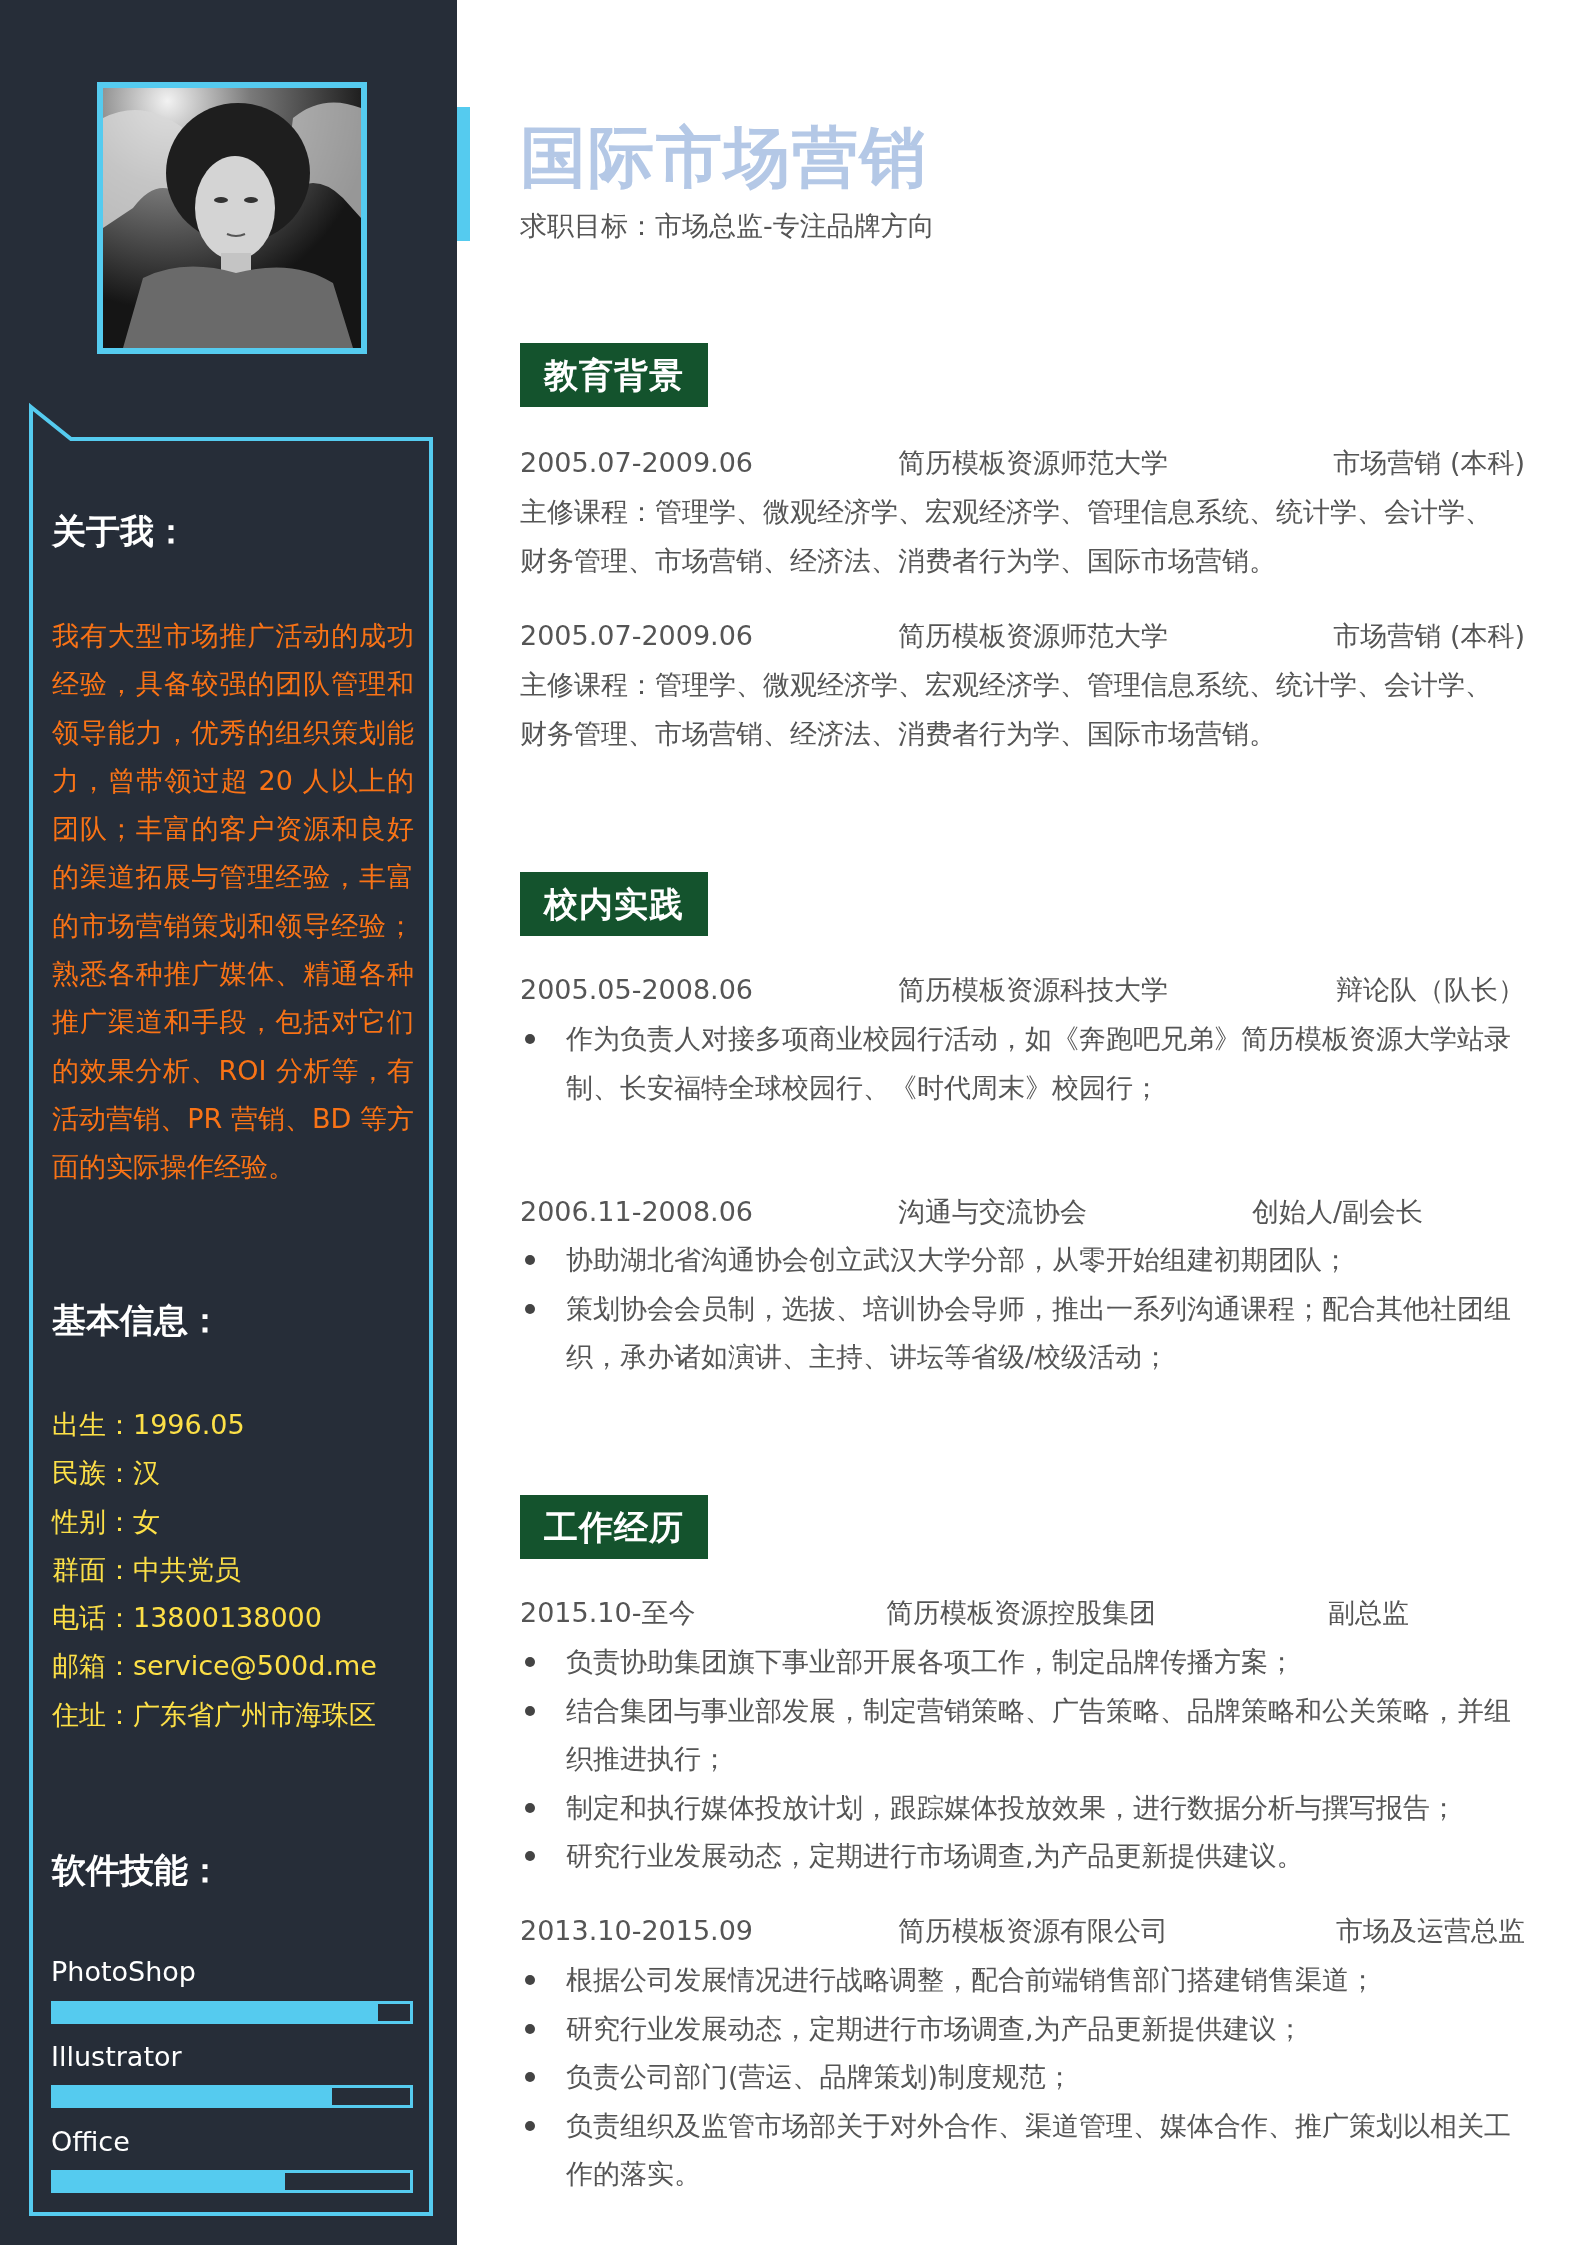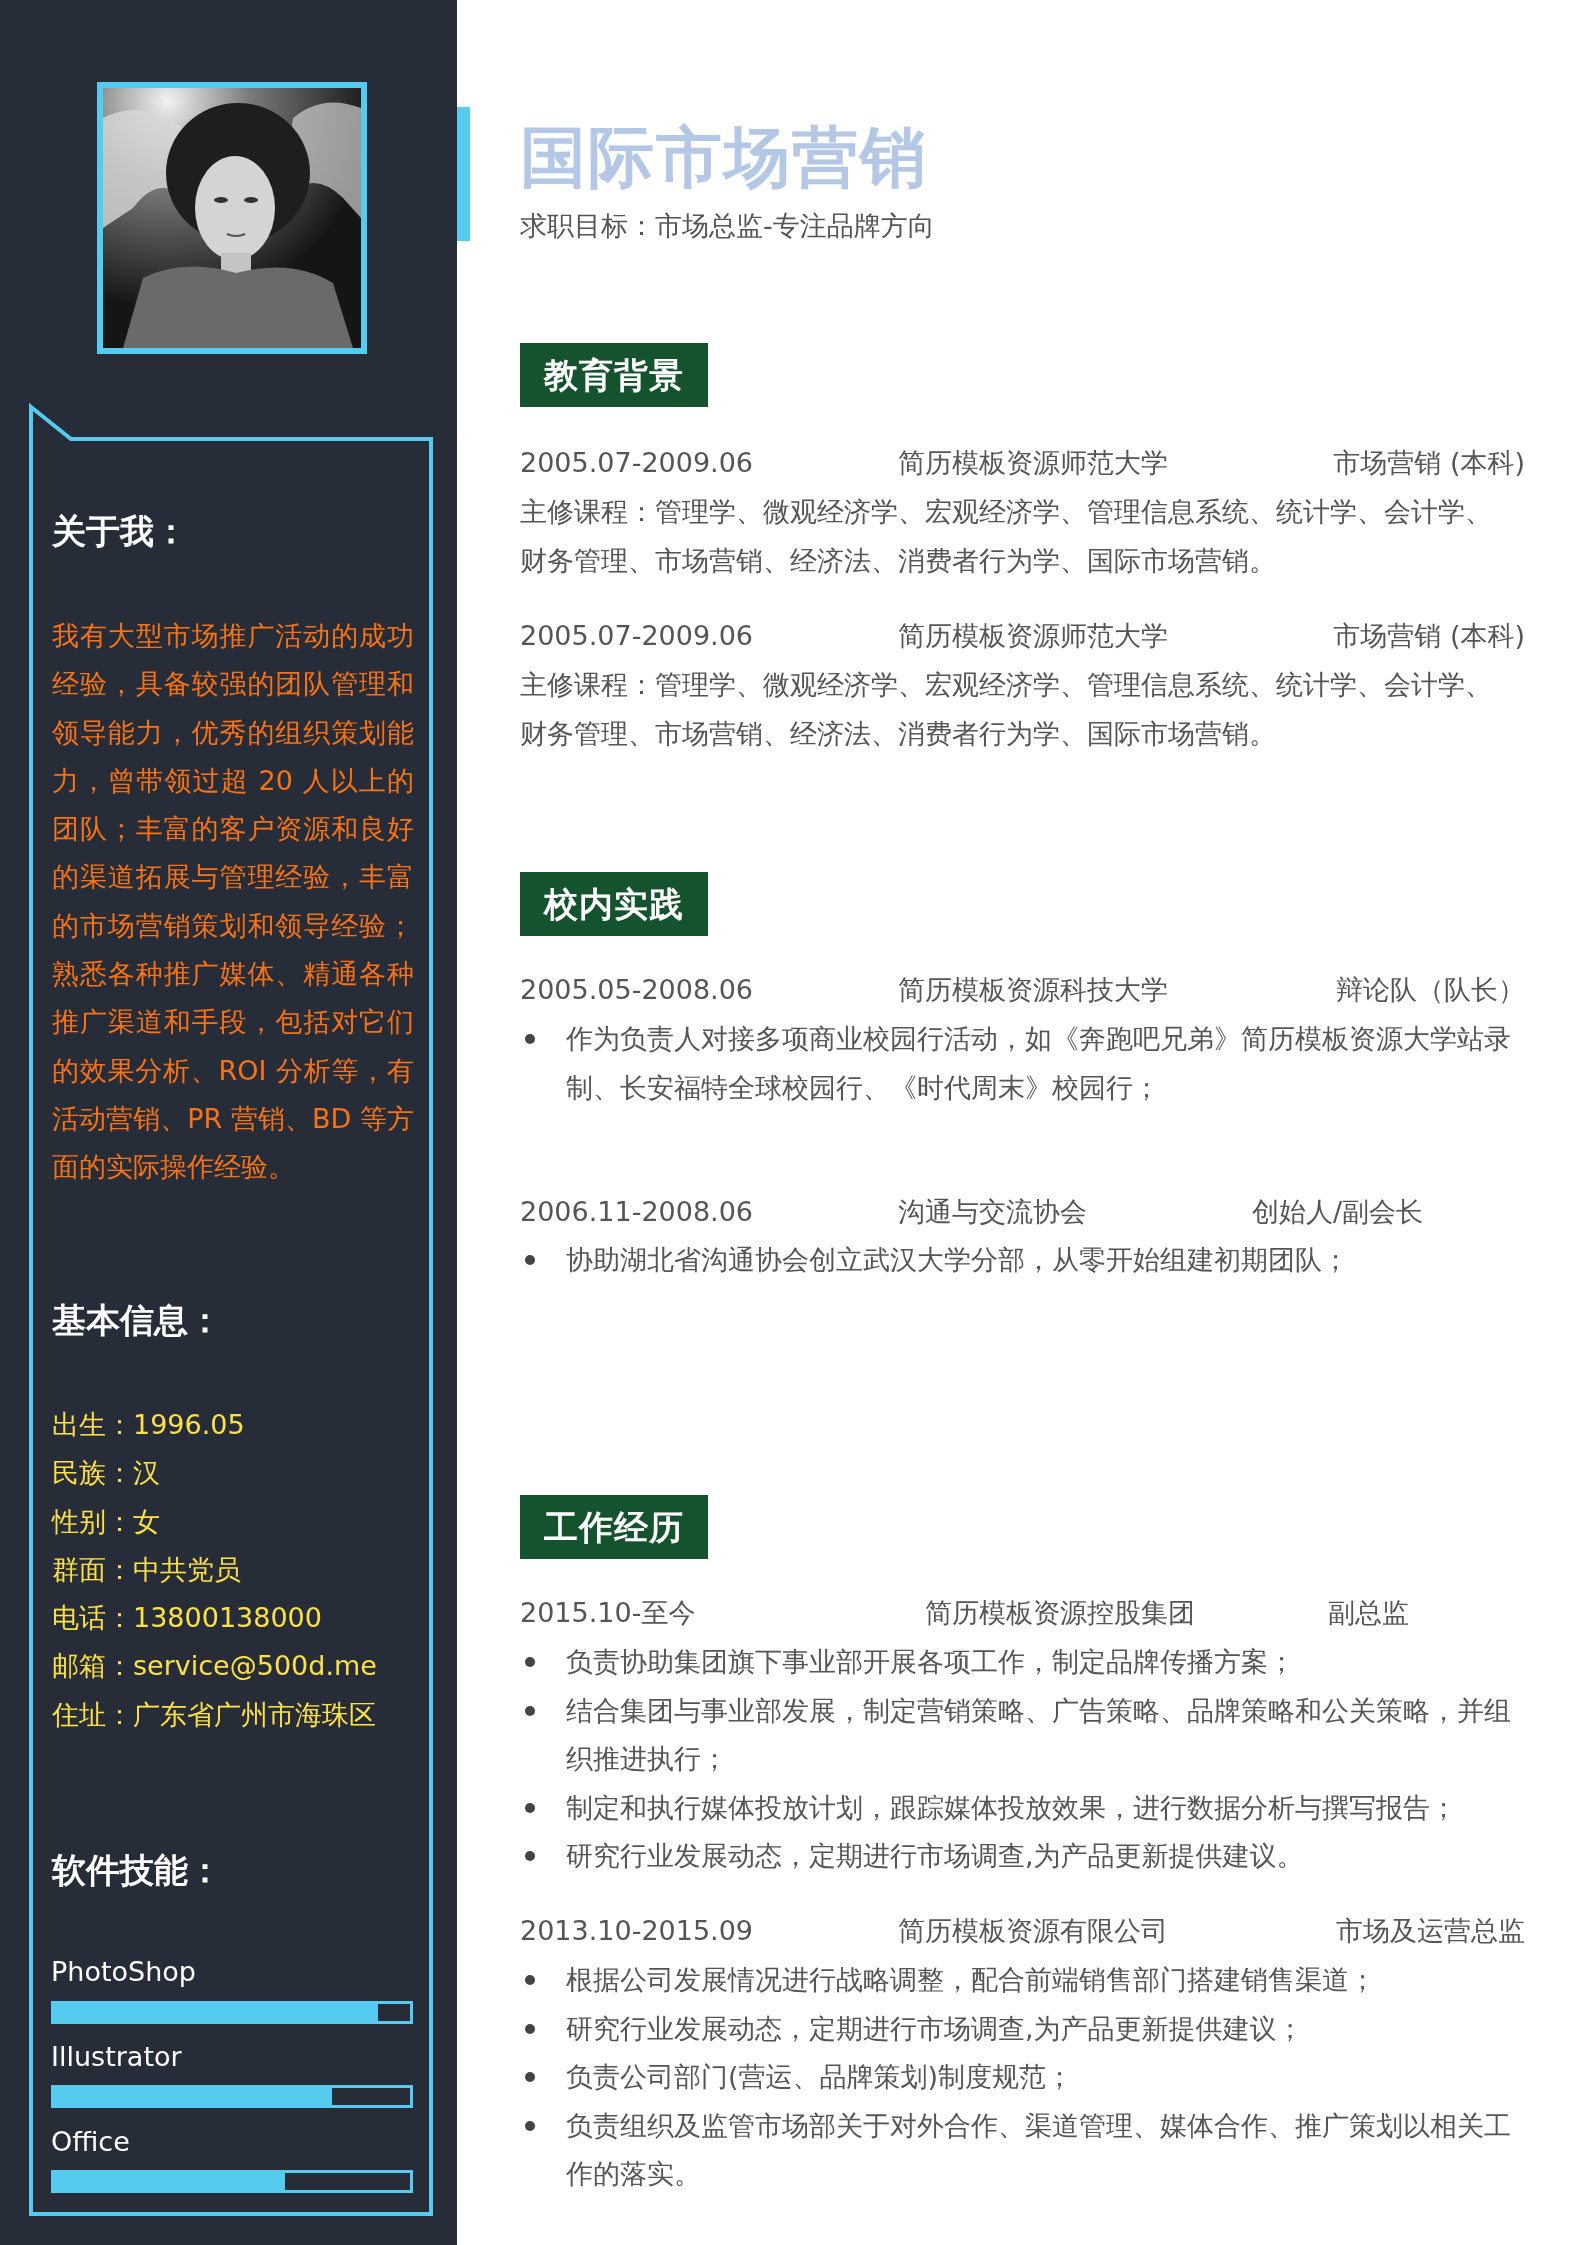--- a/index.html
+++ b/index.html
@@ -136,27 +136,28 @@
   <li>作为负责人对接多项商业校园行活动，如《奔跑吧兄弟》简历模板资源大学站录制、长安福特全球校园行、《时代周末》校园行；</li>
 </ul>
 
 <div class="row" style="top:1188px;">
   <span class="c-date">2006.11-2008.06</span>
   <span class="c-org">沟通与交流协会</span>
   <span class="c-role" style="right:auto;left:732px;">创始人/副会长</span>
 </div>
 <ul class="bullets" style="top:1236px;">
   <li>协助湖北省沟通协会创立武汉大学分部，从零开始组建初期团队；</li>
+  <li>策划协会会员制，选拔、培训协会导师，推出一系列沟通课程；配合其他社团组织，承办诸如演讲、主持、讲坛等省级/校级活动；</li>
 </ul>
 
 <div class="section-badge" style="top:1495px;">工作经历</div>
 
 <div class="row" style="top:1589px;">
   <span class="c-date">2015.10-至今</span>
-  <span class="c-org" style="left:405px;text-align:right;">简历模板资源控股集团</span>
+  <span class="c-org" style="left:366px;text-align:right;">简历模板资源控股集团</span>
   <span class="c-role" style="right:auto;left:808px;">副总监</span>
 </div>
 <ul class="bullets" style="top:1638px;">
   <li>负责协助集团旗下事业部开展各项工作，制定品牌传播方案；</li>
   <li>结合集团与事业部发展，制定营销策略、广告策略、品牌策略和公关策略，并组织推进执行；</li>
   <li>制定和执行媒体投放计划，跟踪媒体投放效果，进行数据分析与撰写报告；</li>
   <li>研究行业发展动态，定期进行市场调查,为产品更新提供建议。</li>
 </ul>
 
 <div class="row" style="top:1907px;">

